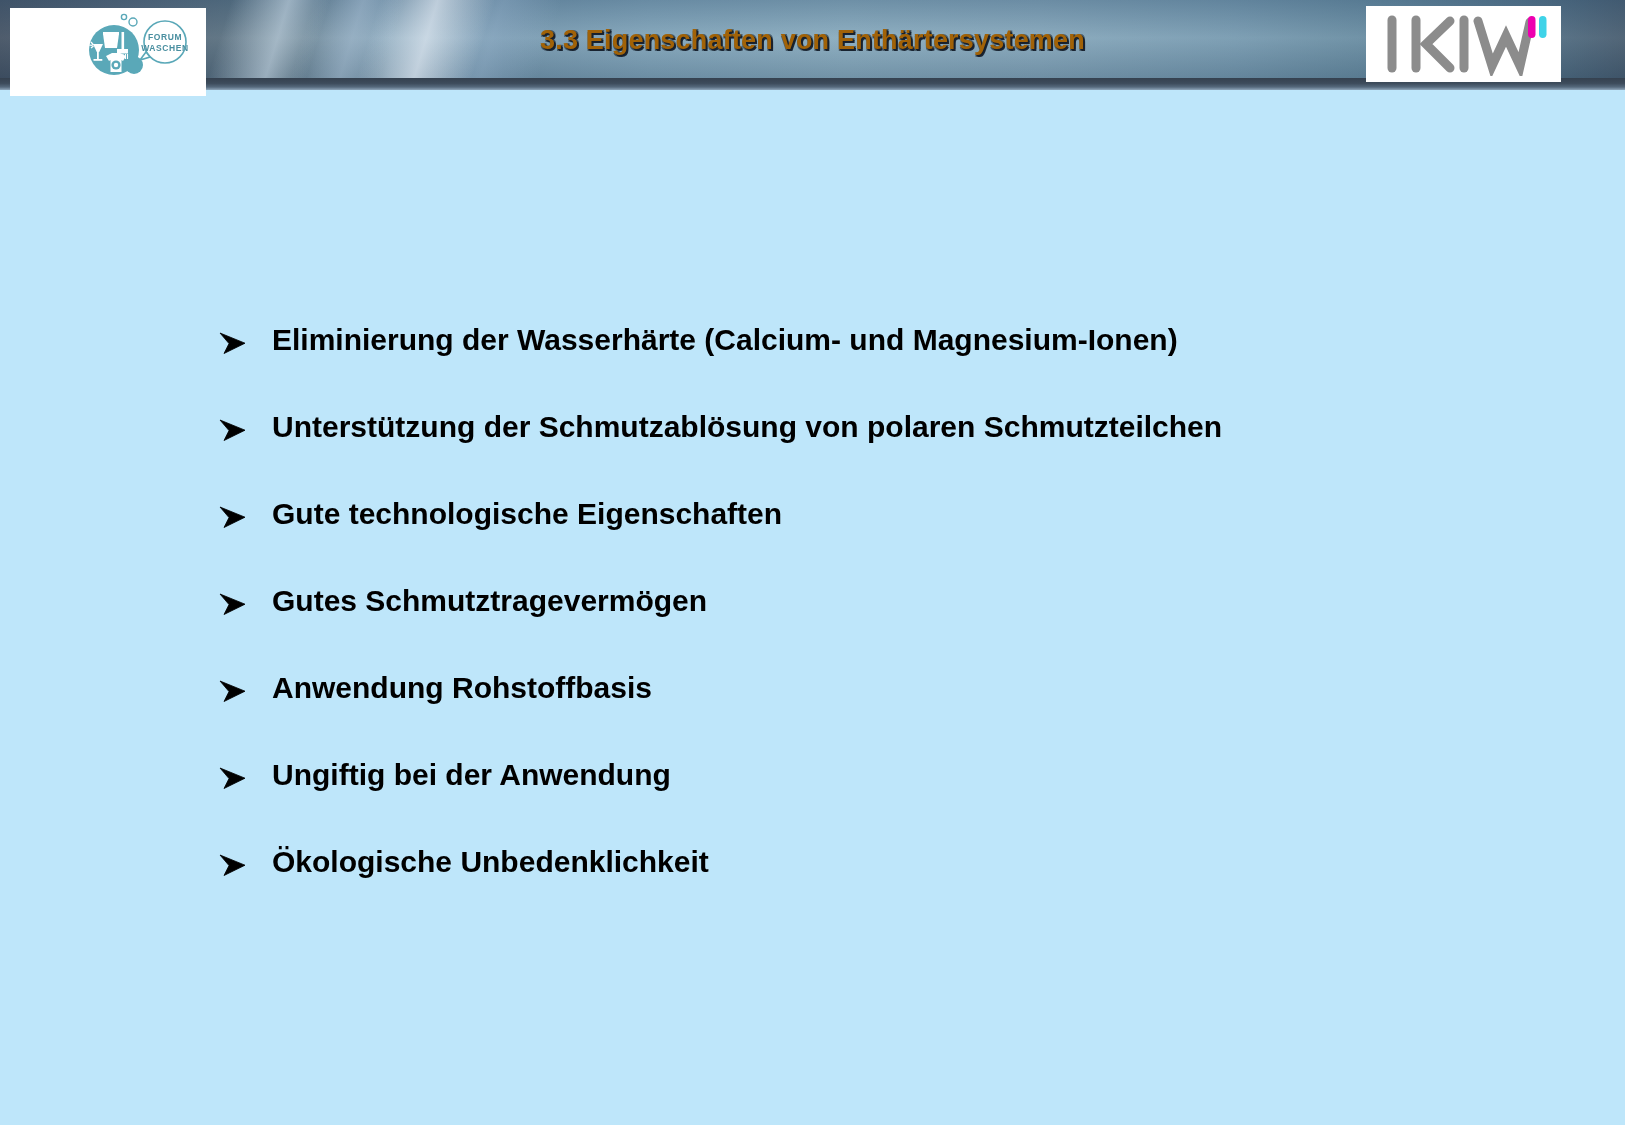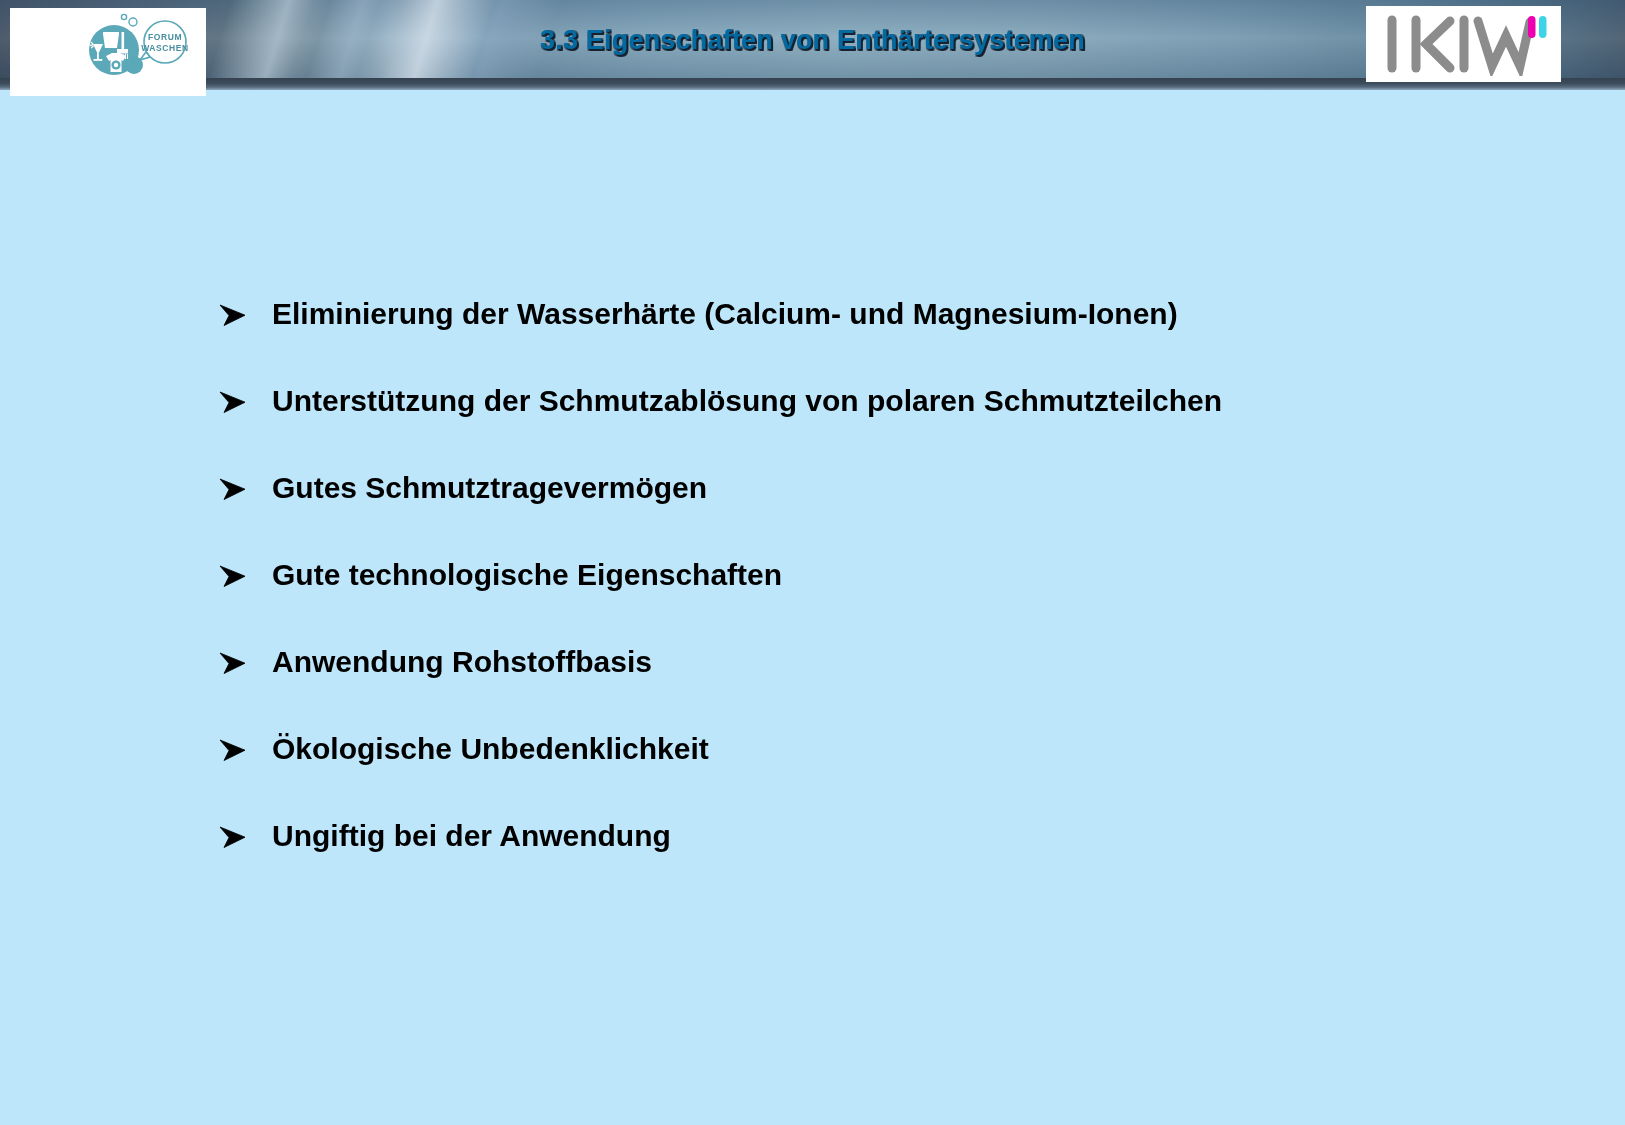--- a/index.html
+++ b/index.html
@@ -43,21 +43,21 @@
     height: 12px;
     background: linear-gradient(to bottom, #35414f 0%, #3d4c5c 45%, #55697c 75%, #8fa7bb 100%);
   }
 
   .header-title {
     position: absolute;
     left: 0;
     right: 0;
     top: 25px;
     text-align: center;
-    color: #0369a1;
+    color: #a16207;
     font-size: 27px;
     font-weight: bold;
     letter-spacing: 0.2px;
     text-shadow:
        2px 2px 0 rgba(22,32,44,0.95),
        1px 1px 0 rgba(22,32,44,0.95),
        2px 0px 0 rgba(22,32,44,0.55),
        0px 2px 0 rgba(22,32,44,0.55);
     z-index: 5;
   }
@@ -100,21 +100,21 @@
 
   
   .bullet-list {
     position: absolute;
     left: 218px;
     top: 270px;
     width: 1330px;
   }
   .bullet-row {
     display: flex;
-    align-items: center;
+    align-items: flex-end;
     height: 87px;
   }
   .bullet-marker {
     flex: 0 0 auto;
     width: 54px;
     padding-top: 5px;
     color: #000000;
   }
   .bullet-marker svg { display: block; }
   .bullet-text {
@@ -209,55 +209,55 @@
       </span>
       <span class="bullet-text">Unterstützung der Schmutzablösung von polaren Schmutzteilchen</span>
     </div>
 
     <div class="bullet-row">
       <span class="bullet-marker">
         <svg width="30" height="26" viewBox="0 0 30 26" xmlns="http://www.w3.org/2000/svg">
           <path d="M2 2 L27 12.2 L6 22.5 L11 12.6 Z" fill="#000000" stroke="#000000" stroke-width="0.8" stroke-linejoin="round"></path>
         </svg>
       </span>
+      <span class="bullet-text">Gute technologische Eigenschaften</span>
+    </div>
+
+    <div class="bullet-row">
+      <span class="bullet-marker">
+        <svg width="30" height="26" viewBox="0 0 30 26" xmlns="http://www.w3.org/2000/svg">
+          <path d="M2 2 L27 12.2 L6 22.5 L11 12.6 Z" fill="#000000" stroke="#000000" stroke-width="0.8" stroke-linejoin="round"></path>
+        </svg>
+      </span>
       <span class="bullet-text">Gutes Schmutztragevermögen</span>
     </div>
 
-    <div class="bullet-row">
-      <span class="bullet-marker">
-        <svg width="30" height="26" viewBox="0 0 30 26" xmlns="http://www.w3.org/2000/svg">
-          <path d="M2 2 L27 12.2 L6 22.5 L11 12.6 Z" fill="#000000" stroke="#000000" stroke-width="0.8" stroke-linejoin="round"></path>
-        </svg>
-      </span>
-      <span class="bullet-text">Gute technologische Eigenschaften</span>
-    </div>
-
 
     <div class="bullet-row">
       <span class="bullet-marker">
         <svg width="30" height="26" viewBox="0 0 30 26" xmlns="http://www.w3.org/2000/svg">
           <path d="M2 2 L27 12.2 L6 22.5 L11 12.6 Z" fill="#000000" stroke="#000000" stroke-width="0.8" stroke-linejoin="round"></path>
         </svg>
       </span>
       <span class="bullet-text">Anwendung Rohstoffbasis</span>
     </div>
 
     <div class="bullet-row">
       <span class="bullet-marker">
         <svg width="30" height="26" viewBox="0 0 30 26" xmlns="http://www.w3.org/2000/svg">
           <path d="M2 2 L27 12.2 L6 22.5 L11 12.6 Z" fill="#000000" stroke="#000000" stroke-width="0.8" stroke-linejoin="round"></path>
         </svg>
       </span>
+      <span class="bullet-text">Ungiftig bei der Anwendung</span>
+    </div>
+
+    <div class="bullet-row">
+      <span class="bullet-marker">
+        <svg width="30" height="26" viewBox="0 0 30 26" xmlns="http://www.w3.org/2000/svg">
+          <path d="M2 2 L27 12.2 L6 22.5 L11 12.6 Z" fill="#000000" stroke="#000000" stroke-width="0.8" stroke-linejoin="round"></path>
+        </svg>
+      </span>
       <span class="bullet-text">Ökologische Unbedenklichkeit</span>
     </div>
 
-    <div class="bullet-row">
-      <span class="bullet-marker">
-        <svg width="30" height="26" viewBox="0 0 30 26" xmlns="http://www.w3.org/2000/svg">
-          <path d="M2 2 L27 12.2 L6 22.5 L11 12.6 Z" fill="#000000" stroke="#000000" stroke-width="0.8" stroke-linejoin="round"></path>
-        </svg>
-      </span>
-      <span class="bullet-text">Ungiftig bei der Anwendung</span>
-    </div>
-
   </div>
 
 </div>
 
 </body></html>

